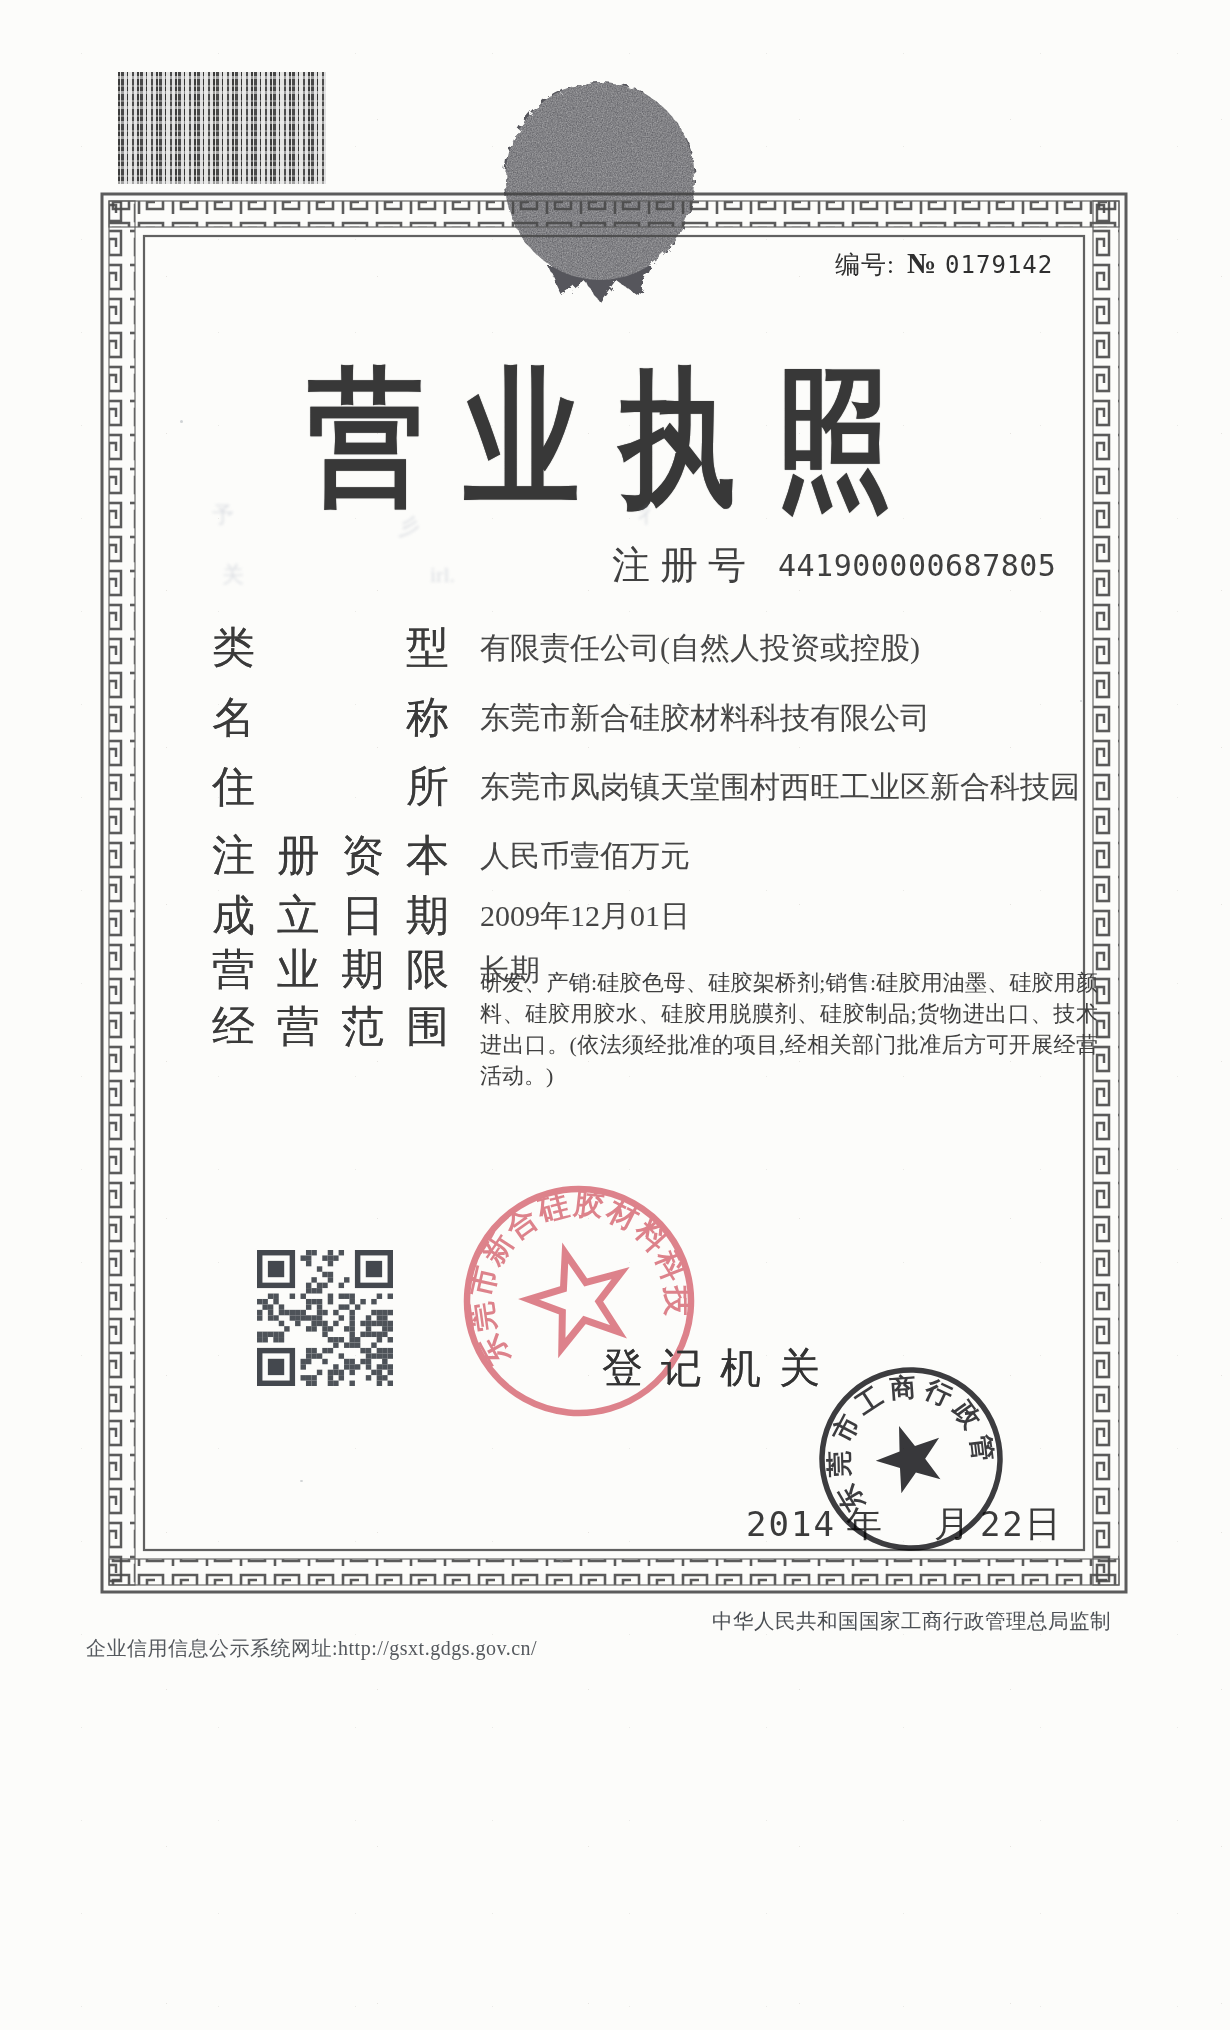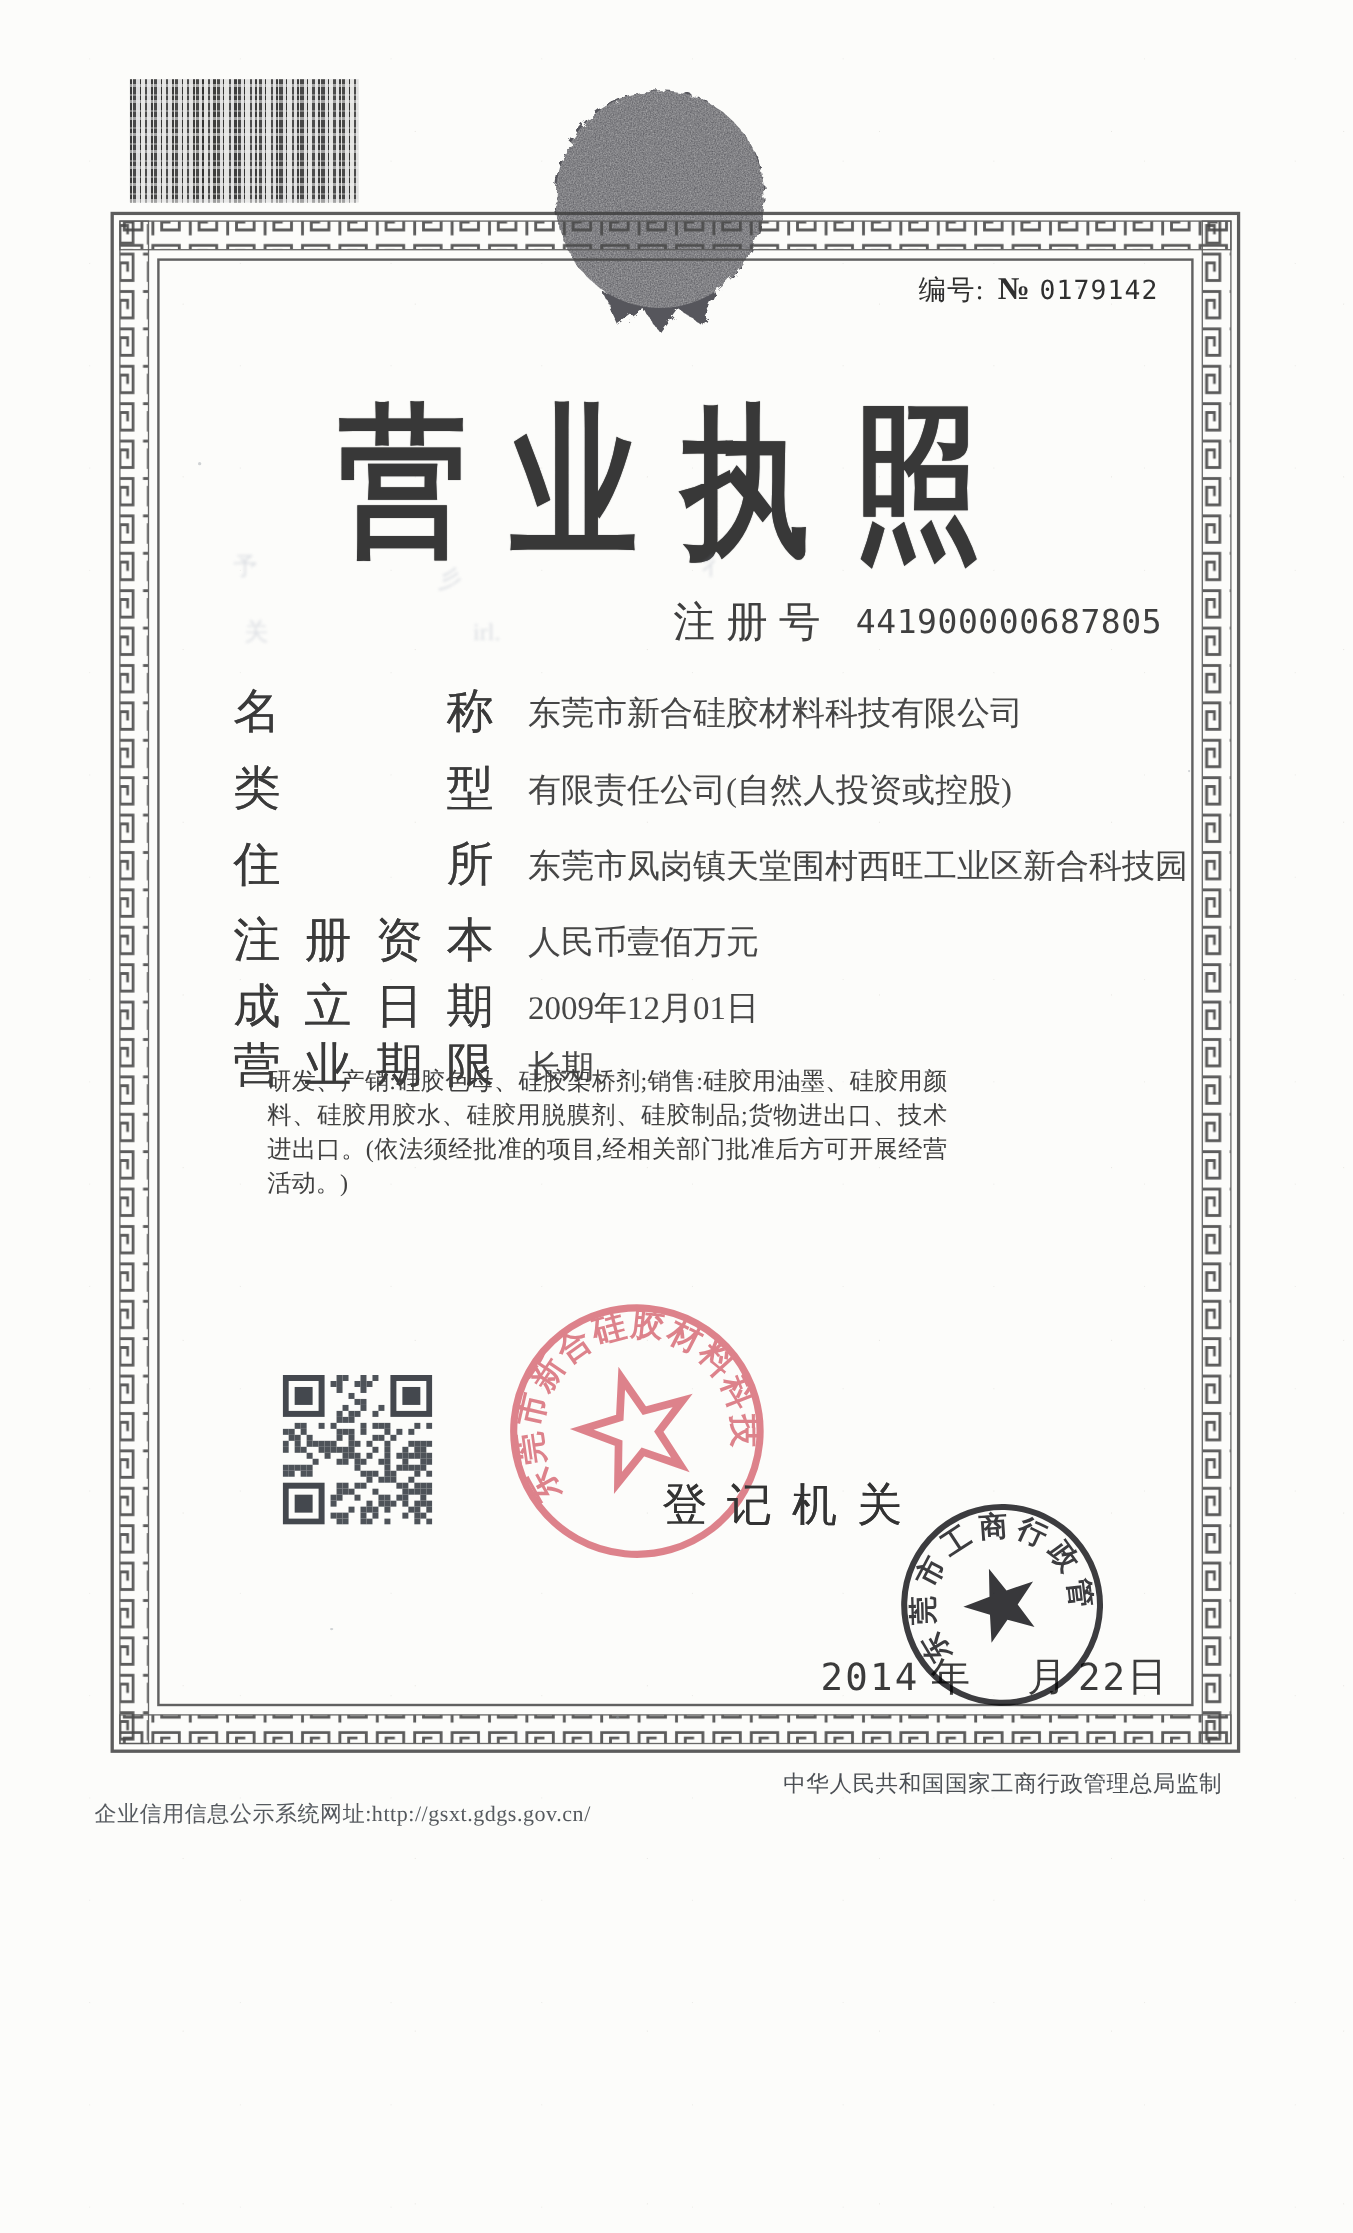--- a/index.html
+++ b/index.html
@@ -166,30 +166,30 @@
 </div>
 
 <div class="ghost" style="left:212px;top:500px;">予</div>
 <div class="ghost" style="left:398px;top:512px;">彡</div>
 <div class="ghost" style="left:222px;top:560px;">关</div>
 <div class="ghost" style="left:430px;top:562px;">irl.</div>
 <div class="ghost" style="left:638px;top:500px;">彳</div>
 
 <div class="fields">
   <div class="field-row">
+    <div class="field-label">类型</div>
+    <div class="field-value">有限责任公司(自然人投资或控股)</div>
+  </div>
+
+  <div class="field-row">
     <div class="field-label">名称</div>
     <div class="field-value">东莞市新合硅胶材料科技有限公司</div>
   </div>
 
   <div class="field-row">
-    <div class="field-label">类型</div>
-    <div class="field-value">有限责任公司(自然人投资或控股)</div>
-  </div>
-
-  <div class="field-row">
     <div class="field-label">住所</div>
     <div class="field-value">东莞市凤岗镇天堂围村西旺工业区新合科技园</div>
   </div>
 
 
   <div class="field-row">
     <div class="field-label">注册资本</div>
     <div class="field-value">人民币壹佰万元</div>
   </div>
 
@@ -197,20 +197,21 @@
     <div class="field-label">成立日期</div>
     <div class="field-value">2009年12月01日</div>
   </div>
 
   <div class="field-row">
     <div class="field-label">营业期限</div>
     <div class="field-value">长期</div>
   </div>
 
   <div class="field-row small">
+    <div class="field-label">经营范围</div>
     <div class="field-value">研发、产销:硅胶色母、硅胶架桥剂;销售:硅胶用油墨、硅胶用颜料、硅胶用胶水、硅胶用脱膜剂、硅胶制品;货物进出口、技术进出口。(依法须经批准的项目,经相关部门批准后方可开展经营活动。)</div>
   </div>
 </div>
 
 <div class="company-seal">
   <svg width="258" height="258" viewBox="0 0 258 258">
     <defs>
       <path id="sealArc" d="M 49,167 A 88,88 0 1 1 209,167" fill="none"></path>
     </defs>
     <g transform="translate(129,129) rotate(-16) translate(-129,-129)" opacity="0.8">

